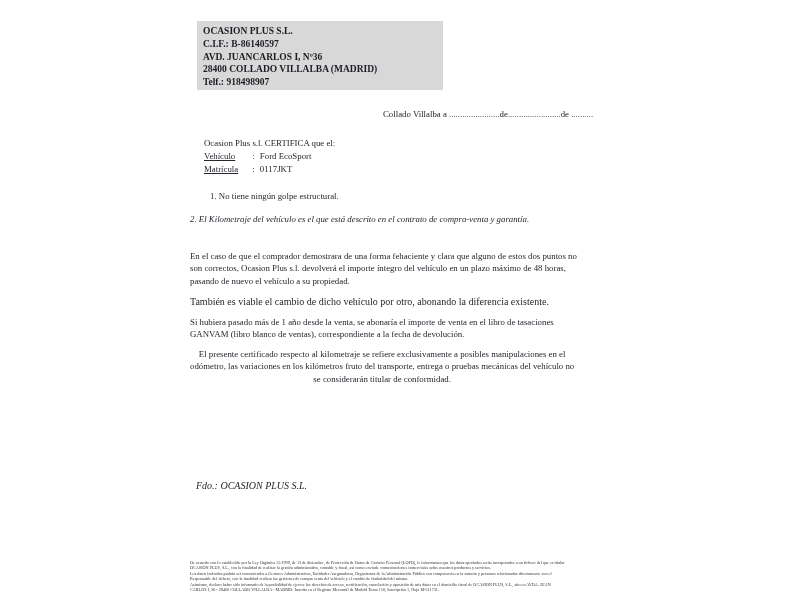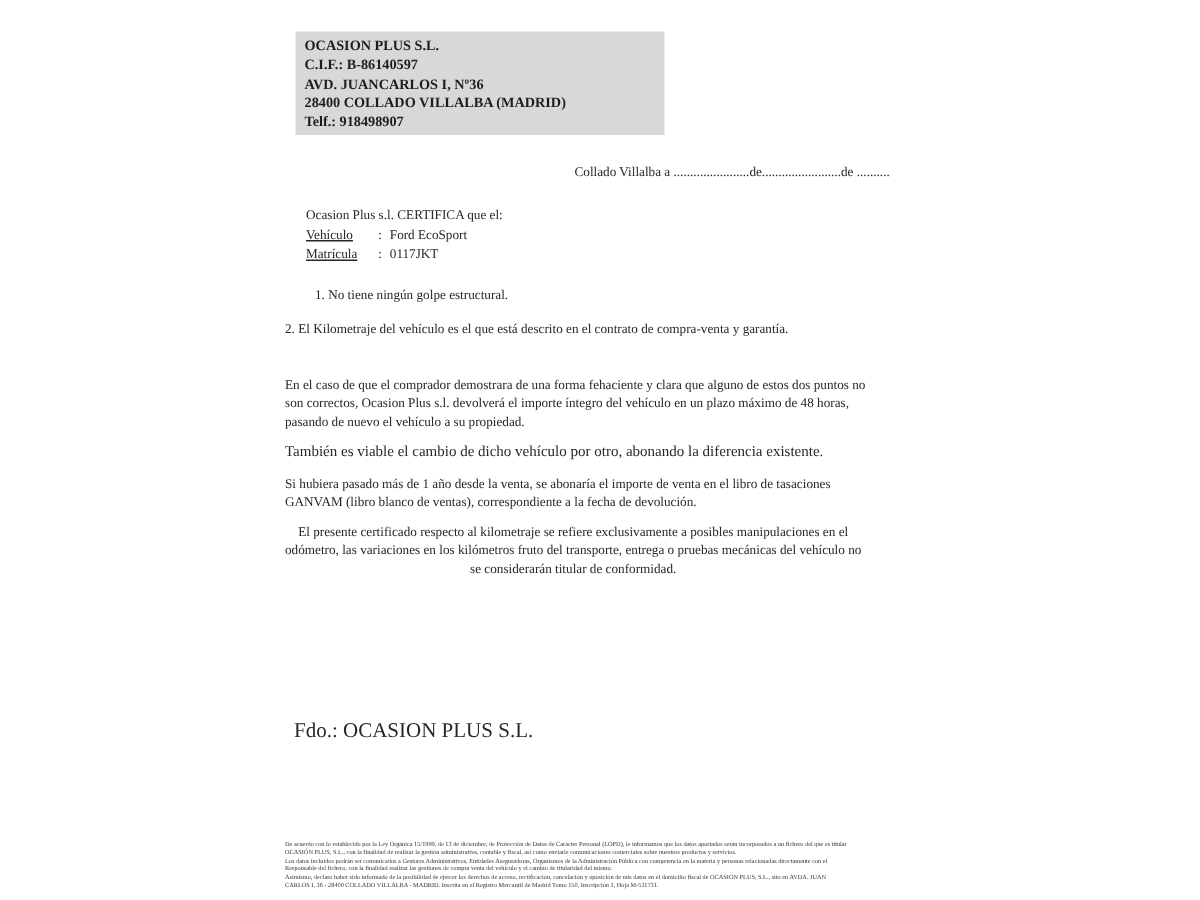--- a/index.html
+++ b/index.html
@@ -53,39 +53,40 @@
   .cert-label {
     display: inline-block;
     width: 46px;
     text-decoration: underline;
   }
   .cert-sep { margin-right: 3px; }
 
   
   .point { font-size: 8.8px; white-space: nowrap; }
   .point-1 { left: 174px; top: 191px; margin-left: 36px; }
-  .point-2 { left: 190px; top: 214px; }
+  .point-2 { left: 190px; top: 214px; font-style: italic; }
 
   
   .para {
     font-size: 8.8px;
     line-height: 12.4px;
     white-space: nowrap;
   }
   .para-refund   { left: 190px; top: 250px; }
   .para-exchange { left: 190px; top: 296px; font-size: 10px; white-space: nowrap; }
   .para-ganvam   { left: 190px; top: 316px; }
   .para-odometer { left: 190px; top: 348px; text-align: center; }
 
   
   .signature {
     left: 196px;
     top: 480px;
-    font-size: 14px;
+    font-size: 10px;
     white-space: nowrap;
+    font-style: italic;
   }
 
   
   .legal {
     left: 190px;
     top: 560px;
     font-size: 4.2px;
     line-height: 5.4px;
     color: #34343c;
     white-space: nowrap;

